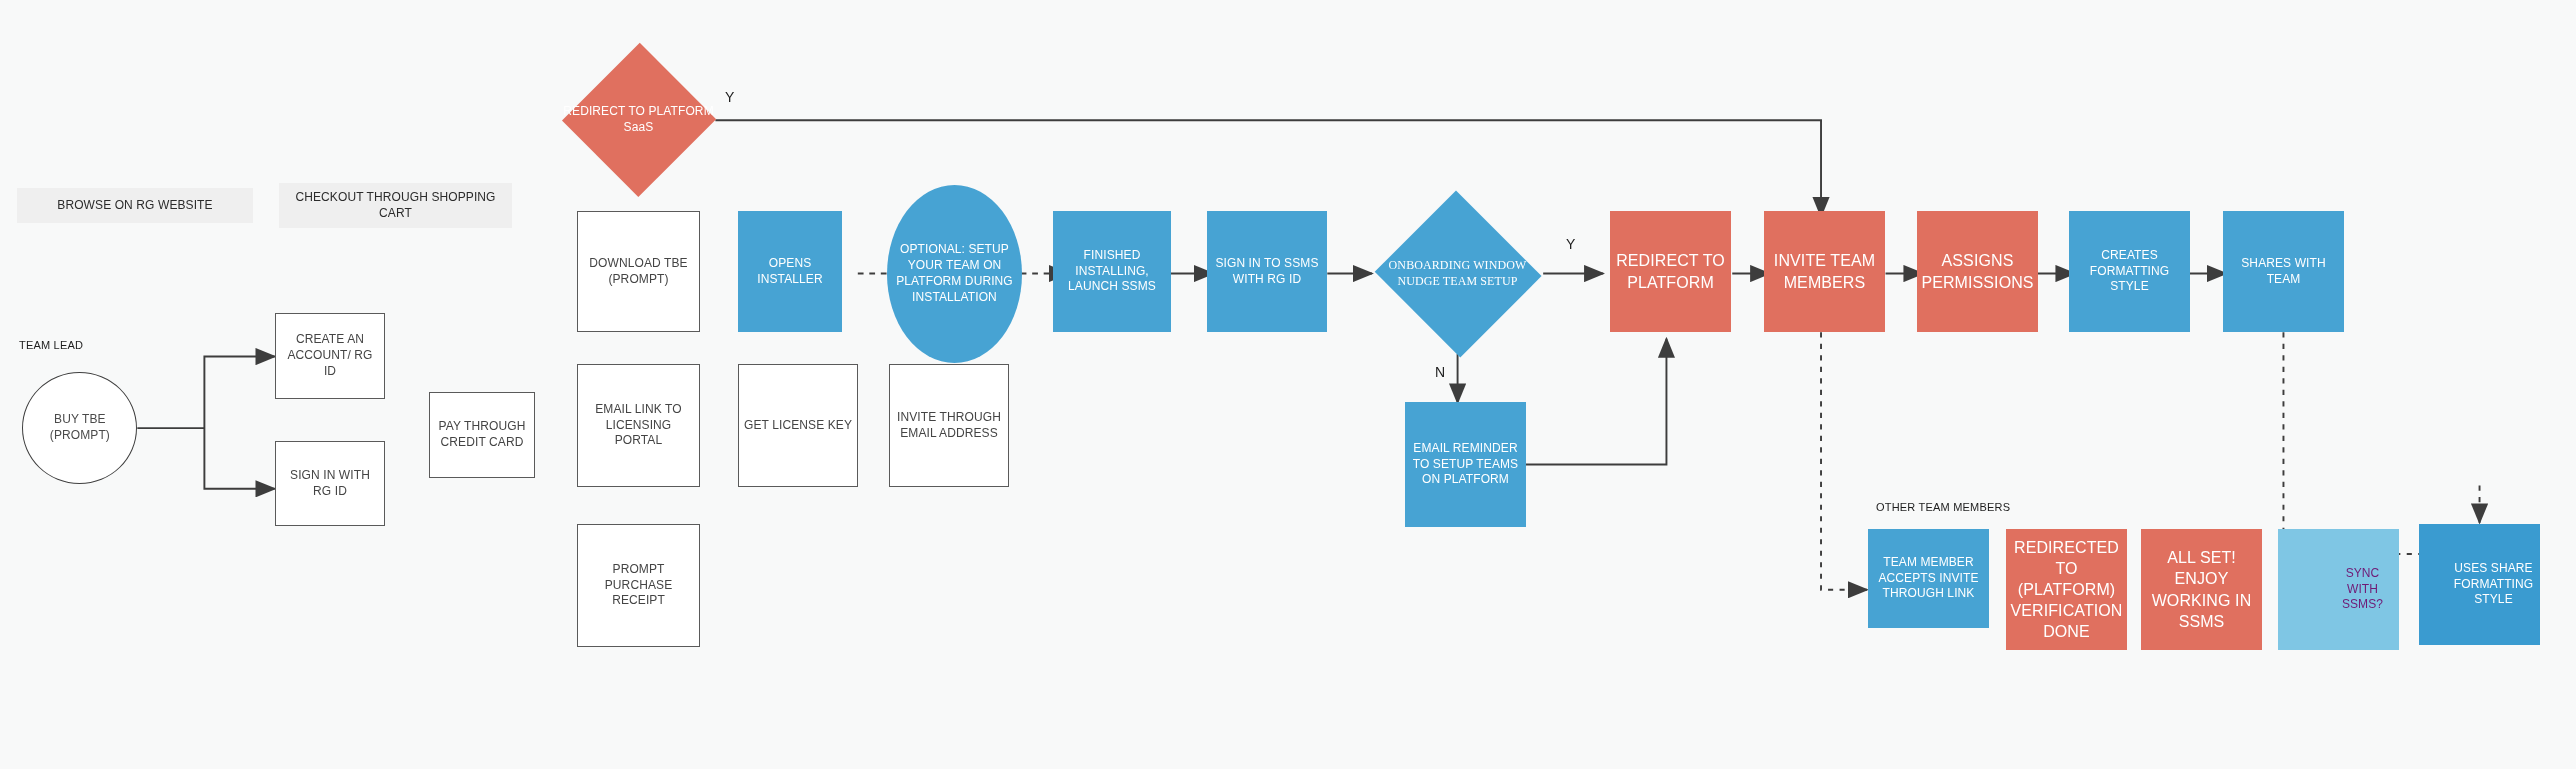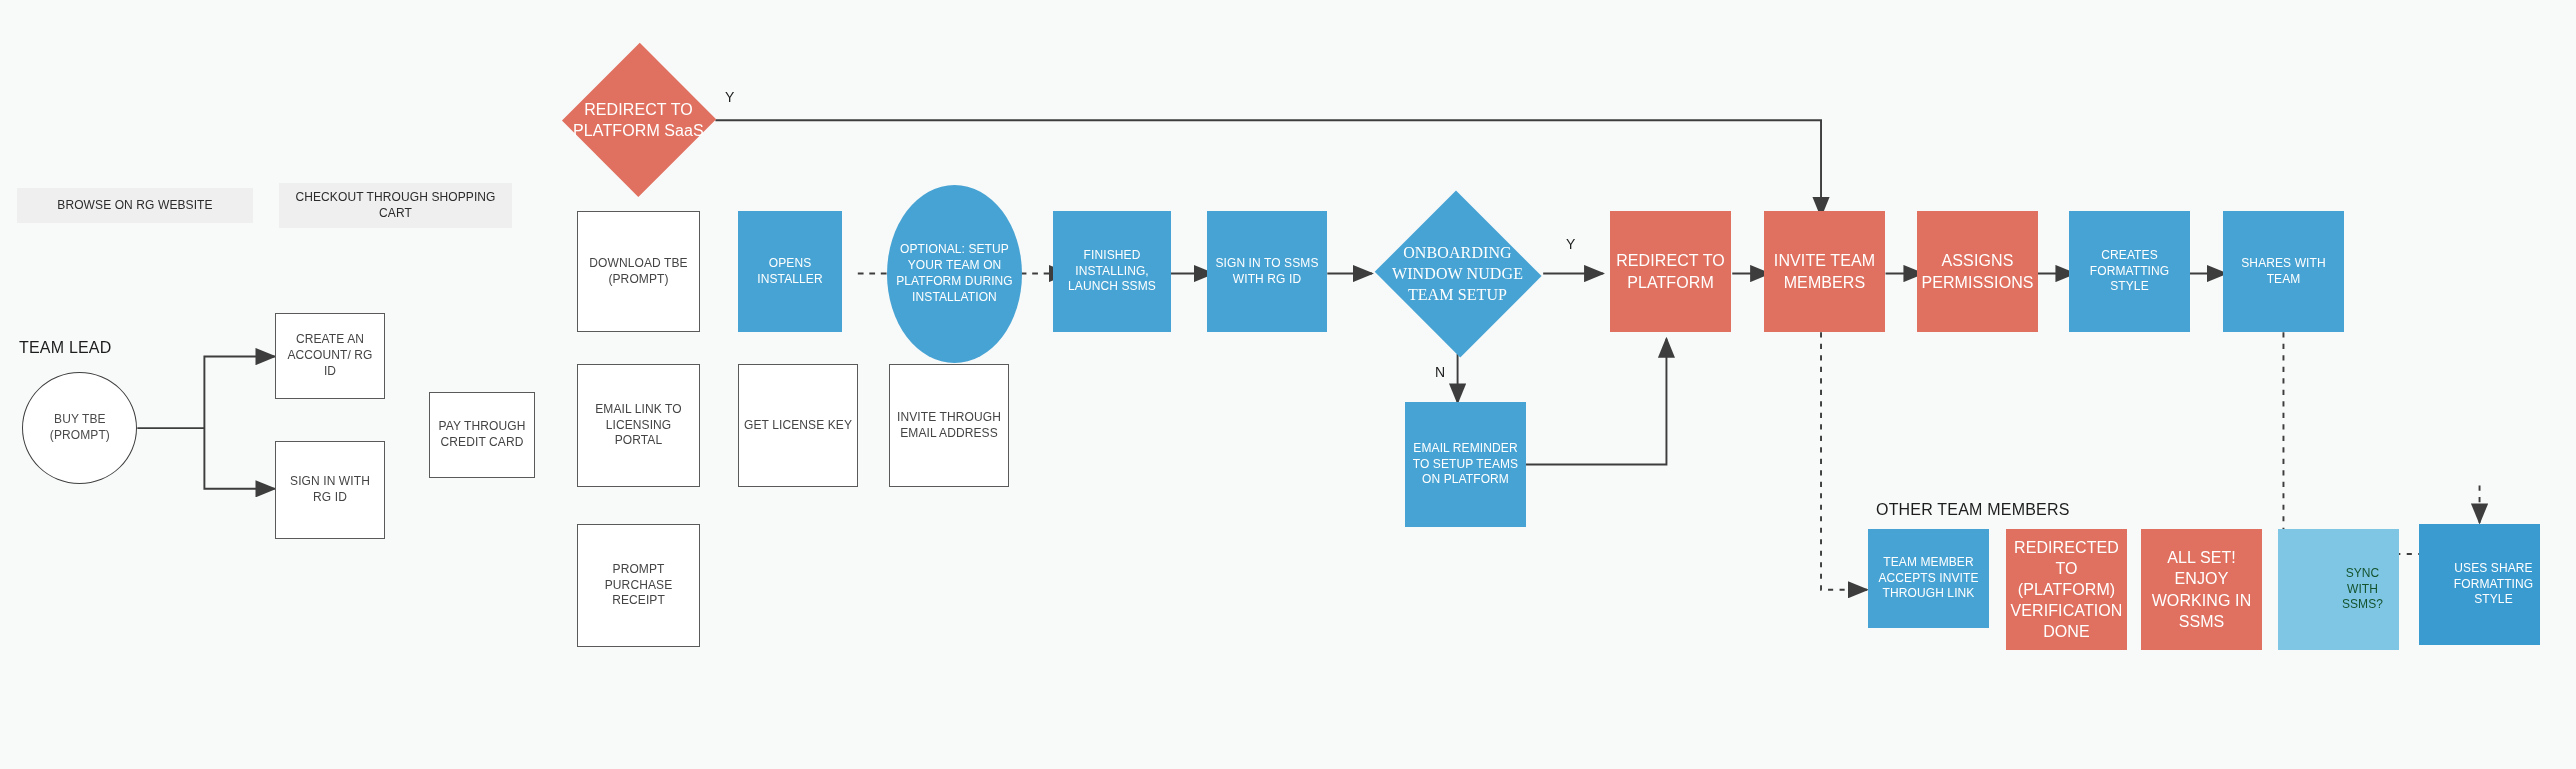--- a/index.html
+++ b/index.html
@@ -29,21 +29,21 @@
     font-size:12px;
   }
   .n-white{
     background:#ffffff;border:1.3px solid #5a5a5a;color:#444;
     font-size:12px;
   }
   .n-blue{
     background:#47a3d3;color:#ffffff;font-size:12px;
   }
   .n-blue-light{
-    background:#7fc6e4;color:#14532d;font-size:12px;padding-left:48px;
+    background:#7fc6e4;color:#701a75;font-size:12px;padding-left:48px;
   }
   .n-blue-mid{
     background:#3a9bd0;color:#ffffff;font-size:12px;padding-left:28px;
   }
   .n-red{
     background:#e0705f;color:#ffffff;font-size:16px;
   }
   .n-ellipse-white{
     background:#ffffff;border:1.3px solid #3f3f3f;border-radius:50%;
     color:#4a4a4a;font-size:12px;
@@ -60,25 +60,25 @@
   .diamond-shape i{
     position:absolute;left:50%;top:50%;
     width:70.7%;height:70.7%;
     transform:translate(-50%,-50%) rotate(45deg);
     display:block;
   }
   .dia-red i{background:#e0705f;}
   .dia-blue i{background:#47a3d3;}
   .diamond-label{
     position:relative;z-index:2;
-    width:100%;text-align:center;color:#fff;font-size:16px;line-height:1.32;
+    width:100%;text-align:center;color:#fff;font-size:12px;line-height:1.32;
   }
 
   .lane-title{
-    position:absolute;color:#1d1d1d;font-size:16px;font-weight:400;
+    position:absolute;color:#1d1d1d;font-size:11px;font-weight:400;
     letter-spacing:0.2px;white-space:nowrap;
   }
   .edge-label{
     position:absolute;color:#1d1d1d;font-size:14px;white-space:nowrap;
   }
 </style>
 </head>
 <body>
 
 <div id="canvas">
@@ -143,21 +143,21 @@
     <span>CHECKOUT THROUGH SHOPPING CART</span>
   </div>
 
   <div class="node n-ellipse-white" style="left:22.4px;top:372px;width:115px;height:112px;">
     <span>BUY TBE (PROMPT)</span>
   </div>
 
   <div class="node n-white" style="left:275px;top:313px;width:110px;height:86px;">
     <span>CREATE AN ACCOUNT/ RG ID</span>
   </div>
-  <div class="node n-white" style="left:275px;top:441px;width:110px;height:98px;">
+  <div class="node n-white" style="left:275px;top:441px;width:110px;height:85px;">
     <span>SIGN IN WITH RG ID</span>
   </div>
 
   <div class="node n-white" style="left:429px;top:392px;width:106px;height:86px;">
     <span>PAY THROUGH CREDIT CARD</span>
   </div>
 
   <div class="node n-diamond" style="left:562px;top:42px;width:153px;height:156px;">
     <div class="diamond-shape dia-red">
         <i></i>

